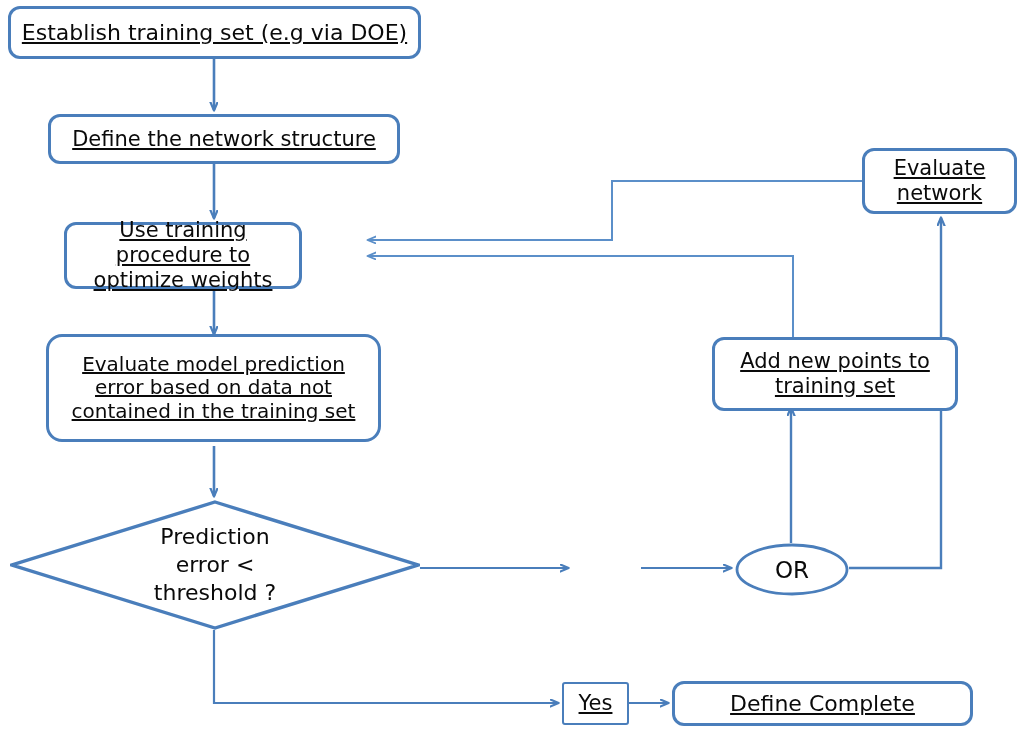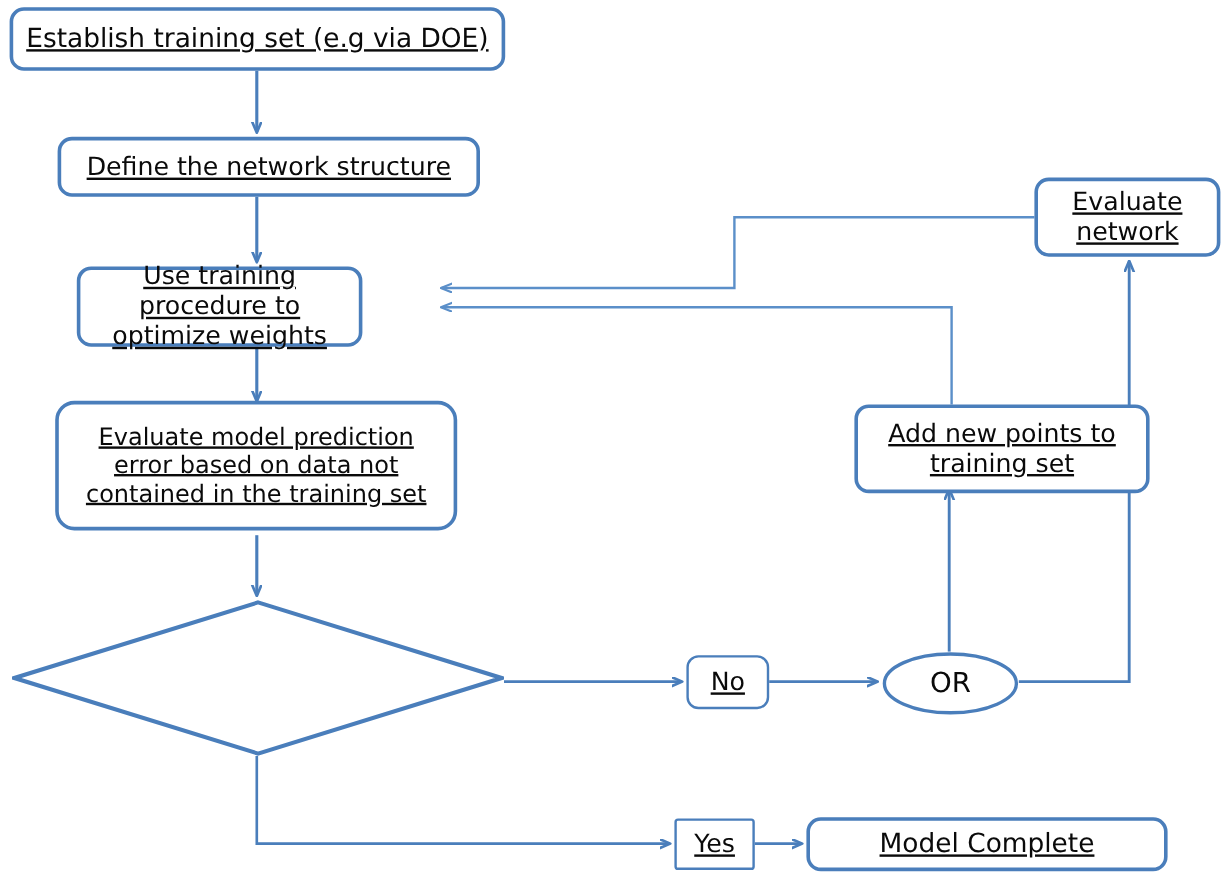--- a/index.html
+++ b/index.html
@@ -136,44 +136,44 @@
   <div class="node" style="left:46px; top:334px; width:335px; height:108px; font-size:20px; border-radius:16px;">
     <span class="node-label">Evaluate model prediction
 error based on data not
 contained in the training set</span>
   </div>
 
   <div class="diamond-wrap" style="left:10px; top:500px; width:410px; height:130px;">
     <svg width="410" height="130" viewBox="0 0 410 130">
       <polygon points="205,2 408,65 205,128 2,65" fill="#ffffff" stroke="#4a7ebb" stroke-width="3.4" stroke-linejoin="miter"></polygon>
     </svg>
+    <span class="diamond-label" style="font-size:22px;">Prediction
+error &lt;
+threshold ?</span>
   </div>
 
   <div class="node" style="left:862px; top:148px; width:155px; height:66px; font-size:21px;">
     <span class="node-label">Evaluate
 network</span>
   </div>
 
   <div class="node" style="left:688px; top:337px; width:246px; height:74px; font-size:21px;margin-left:24px;">
     <span class="node-label">Add new points to
 training set</span>
   </div>
 
-  <div class="node thin" style="left:572px; top:546px; width:69px; height:45px; font-size:21px; border-radius:10px;">
-    <span class="node-label">No</span>
-  </div>
 
   <div class="ellipse-wrap" style="left:735px; top:543px; width:114px; height:53px;">
     <svg width="114" height="53" viewBox="0 0 114 53">
       <ellipse cx="57" cy="26.5" rx="55" ry="24.5" fill="#ffffff" stroke="#4a7ebb" stroke-width="2.8"></ellipse>
     </svg>
     <span class="ellipse-label" style="font-size:23px;">OR</span>
   </div>
 
   <div class="node thin" style="left:562px; top:682px; width:67px; height:43px; font-size:21px; border-radius:3px;">
     <span class="node-label">Yes</span>
   </div>
 
   <div class="node" style="left:672px; top:681px; width:301px; height:45px; font-size:22px;">
-    <span class="node-label">Model Complete</span>
+    <span class="node-label">Define Complete</span>
   </div>
 
 </div>
 
 </body></html>

